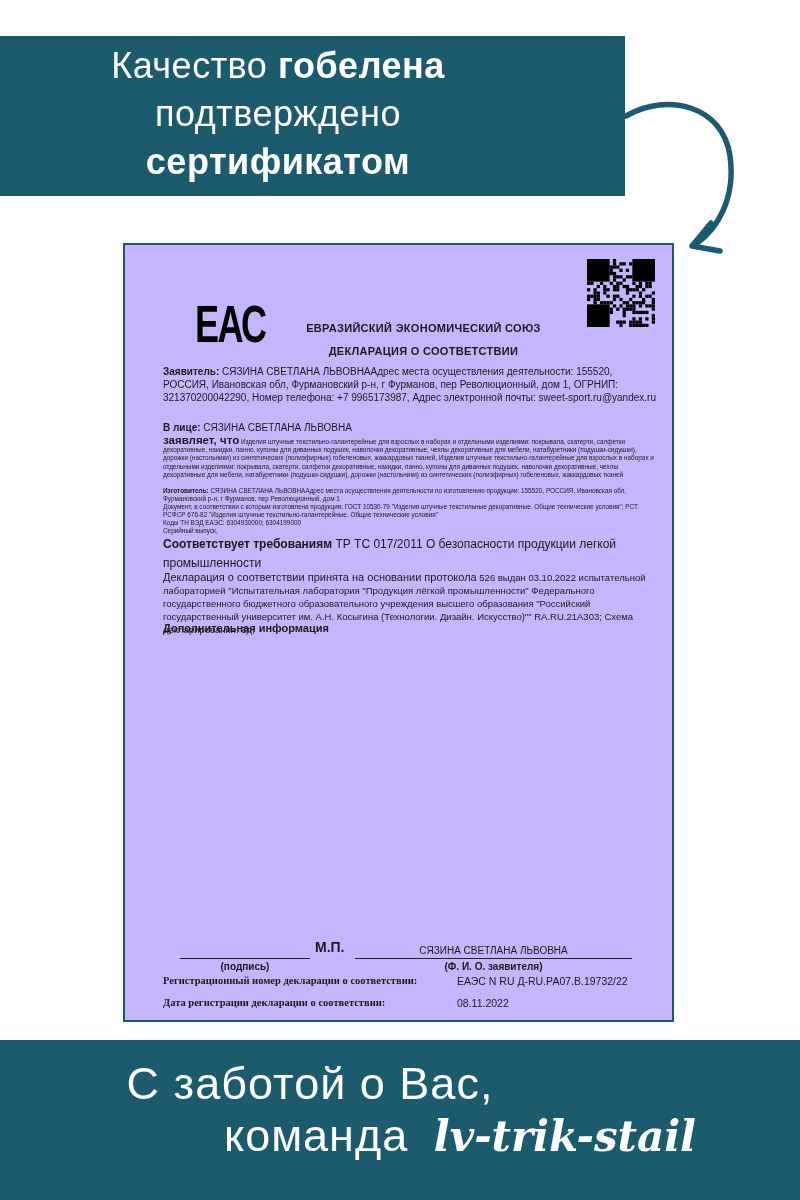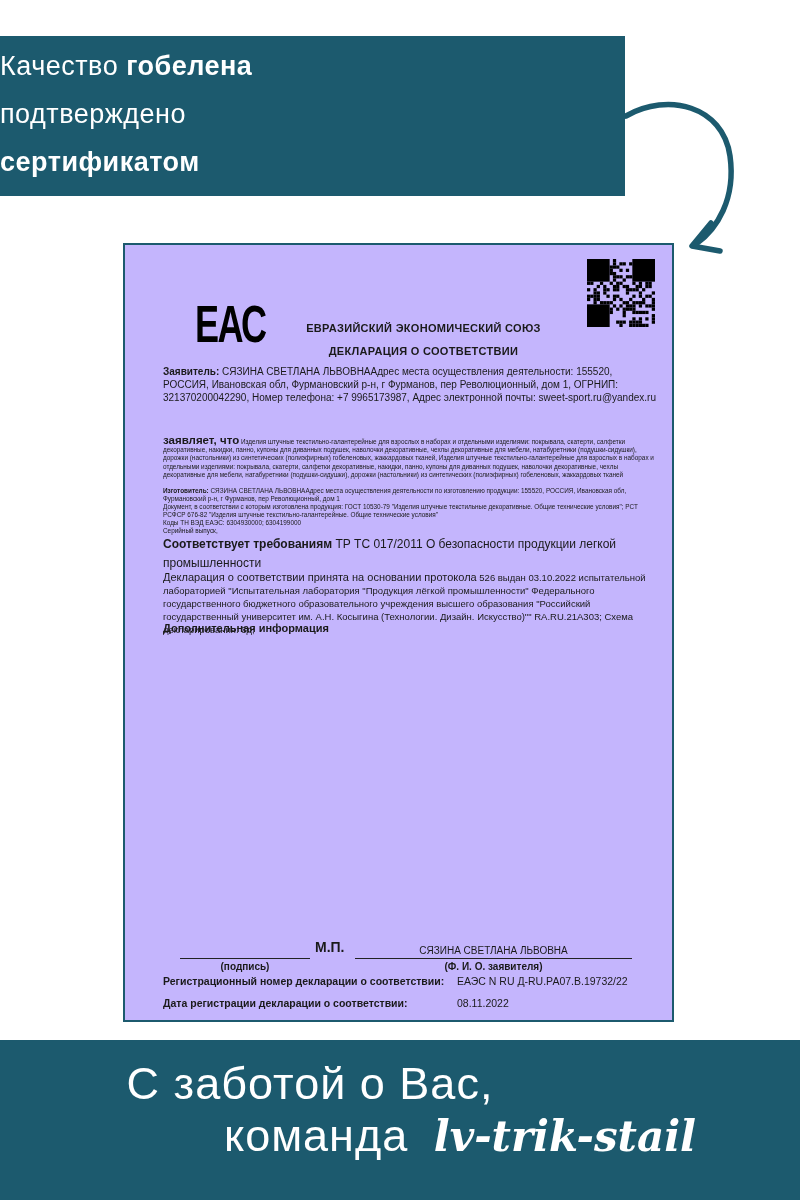--- a/index.html
+++ b/index.html
@@ -1,22 +1,22 @@
 <!DOCTYPE html>
 <html><head>
 <meta charset="utf-8">
 <style>
   html,body{margin:0;padding:0;background:#fff;}
   .page{position:relative;width:800px;height:1200px;background:#ffffff;overflow:hidden;
         font-family:"Liberation Sans",sans-serif;}
 
   
   .banner{position:absolute;left:0;top:36px;width:625px;height:160px;background:#1c5a6e;}
-  .banner-text{position:absolute;left:0;top:6px;width:556px;text-align:left;color:#ffffff;
-               font-size:27px;line-height:48px;letter-spacing:0.5px;font-weight:400;}
+  .banner-text{position:absolute;left:0;top:6px;width:556px;text-align:center;color:#ffffff;
+               font-size:36px;line-height:48px;letter-spacing:0.5px;font-weight:400;}
   .banner-text b{font-weight:700;}
 
   
   .arrow{position:absolute;left:610px;top:92px;}
 
   
   .doc{position:absolute;left:123px;top:243px;width:551px;height:779px;background:#c4b5fd;
        border:2px solid #1c5a6e;box-sizing:border-box;color:#1a1a1a;}
   .eac{position:absolute;left:70px;top:50px;font-size:44px;font-weight:700;color:#000;
        transform:scale(0.82,1.18);transform-origin:left top;letter-spacing:-2px;
@@ -41,21 +41,21 @@
   .valid{font-size:11px;line-height:16px;font-weight:700;}
   .valid .vdate{font-weight:400;}
 
   
   .mp{position:absolute;left:190px;top:694px;font-size:14px;font-weight:700;}
   .sig-name{position:absolute;left:230px;top:700px;width:277px;text-align:center;font-size:10px;}
   .sigline{position:absolute;top:713px;border-top:1.5px solid #222;}
   .sl-left{left:55px;width:130px;} .sl-right{left:230px;width:277px;}
   .sigcap{position:absolute;top:716px;text-align:center;font-size:10px;font-weight:700;}
   .sc-left{left:55px;width:130px;} .sc-right{left:230px;width:277px;}
-  .reg-label{position:absolute;left:38px;font-size:10.5px;font-weight:700;}
+  .reg-label{position:absolute;left:38px;font-size:10.5px;font-weight:700;font-family:Liberation Serif, serif;}
   .reg-value{position:absolute;left:332px;font-size:10.5px;}
   .row1{top:730px;} .row2{top:752px;}
 
   
   .footer{position:absolute;left:0;top:1040px;width:800px;height:160px;background:#1c5a6e;color:#fff;padding-left:48px;}
   .f1{position:absolute;left:0;top:18px;width:620px;text-align:center;font-size:45px;
       letter-spacing:1px;font-weight:400;}
   .f2{position:absolute;left:180px;top:70px;width:560px;text-align:center;font-size:45px;
       letter-spacing:1px;font-weight:400;}
   .brand{font-family:"DejaVu Serif",serif;font-style:italic;font-weight:700;font-size:42px;
@@ -227,20 +227,24 @@
         </svg></div>
 
     <div class="doc-title t1">ЕВРАЗИЙСКИЙ ЭКОНОМИЧЕСКИЙ СОЮЗ</div>
     <div class="doc-title t2">ДЕКЛАРАЦИЯ О СООТВЕТСТВИИ</div>
 
     <p class="p normal" style="top:120px">
       <b>Заявитель:</b>
       <span>СЯЗИНА СВЕТЛАНА ЛЬВОВНААдрес места осуществления деятельности: 155520, РОССИЯ, Ивановская обл, Фурмановский р-н, г Фурманов, пер Революционный, дом 1, ОГРНИП: 321370200042290, Номер телефона: +7 9965173987, Адрес электронной почты: sweet-sport.ru@yandex.ru</span>
     </p>
 
+    <p class="p normal" style="top:176px">
+      <b>В лице:</b>
+      <span>СЯЗИНА СВЕТЛАНА ЛЬВОВНА</span>
+    </p>
 
     <p class="p tiny" style="top:191px">
       <span class="lead-bold">заявляет, что</span>
       <span>Изделия штучные текстильно-галантерейные для взрослых в наборах и отдельными изделиями: покрывала, скатерти, салфетки декоративные, накидки, панно, купоны для диванных подушек, наволочки декоративные, чехлы декоративные для мебели, натабуретники (подушки-сидушки), дорожки (настольники) из синтетических (полиэфирных) гобеленовых, жаккардовых тканей, Изделия штучные текстильно-галантерейные для взрослых в наборах и отдельными изделиями: покрывала, скатерти, салфетки декоративные, накидки, панно, купоны для диванных подушек, наволочки декоративные, чехлы декоративные для мебели, натабуретники (подушки-сидушки), дорожки (настольники) из синтетических (полиэфирных) гобеленовых, жаккардовых тканей</span>
     </p>
 
     <p class="p tiny" style="top:242px">
       <b>Изготовитель:</b>
       <span>СЯЗИНА СВЕТЛАНА ЛЬВОВНААдрес места осуществления деятельности по изготовлению продукции: 155520, РОССИЯ, Ивановская обл, Фурмановский р-н, г Фурманов, пер Революционный, дом 1</span>
     </p>

